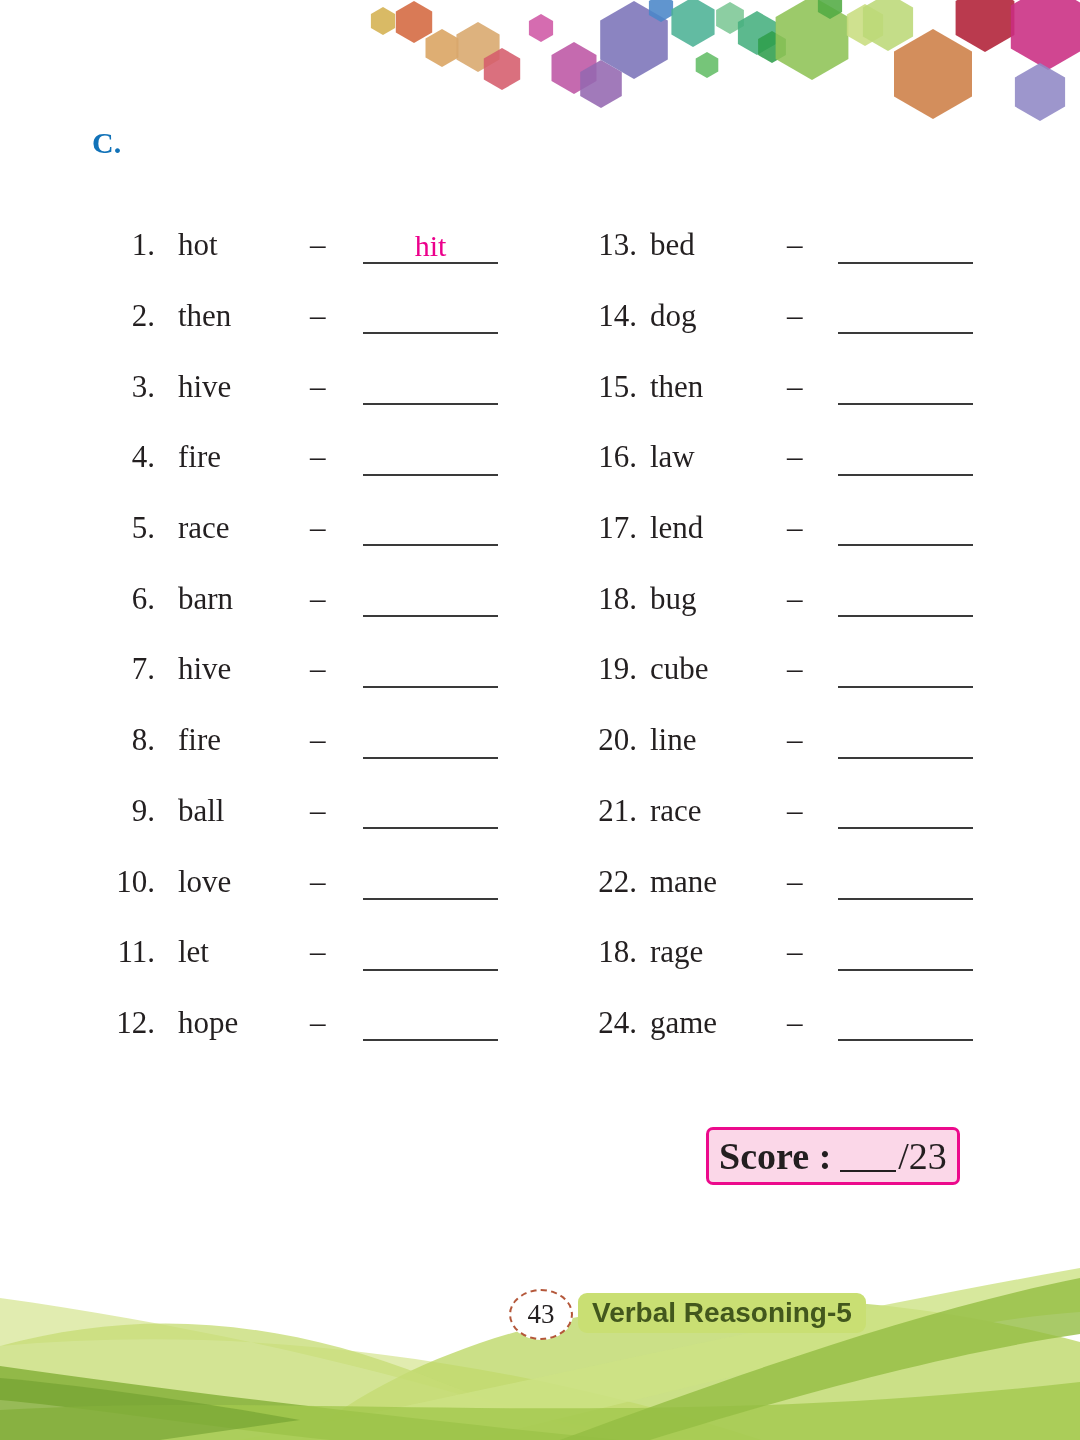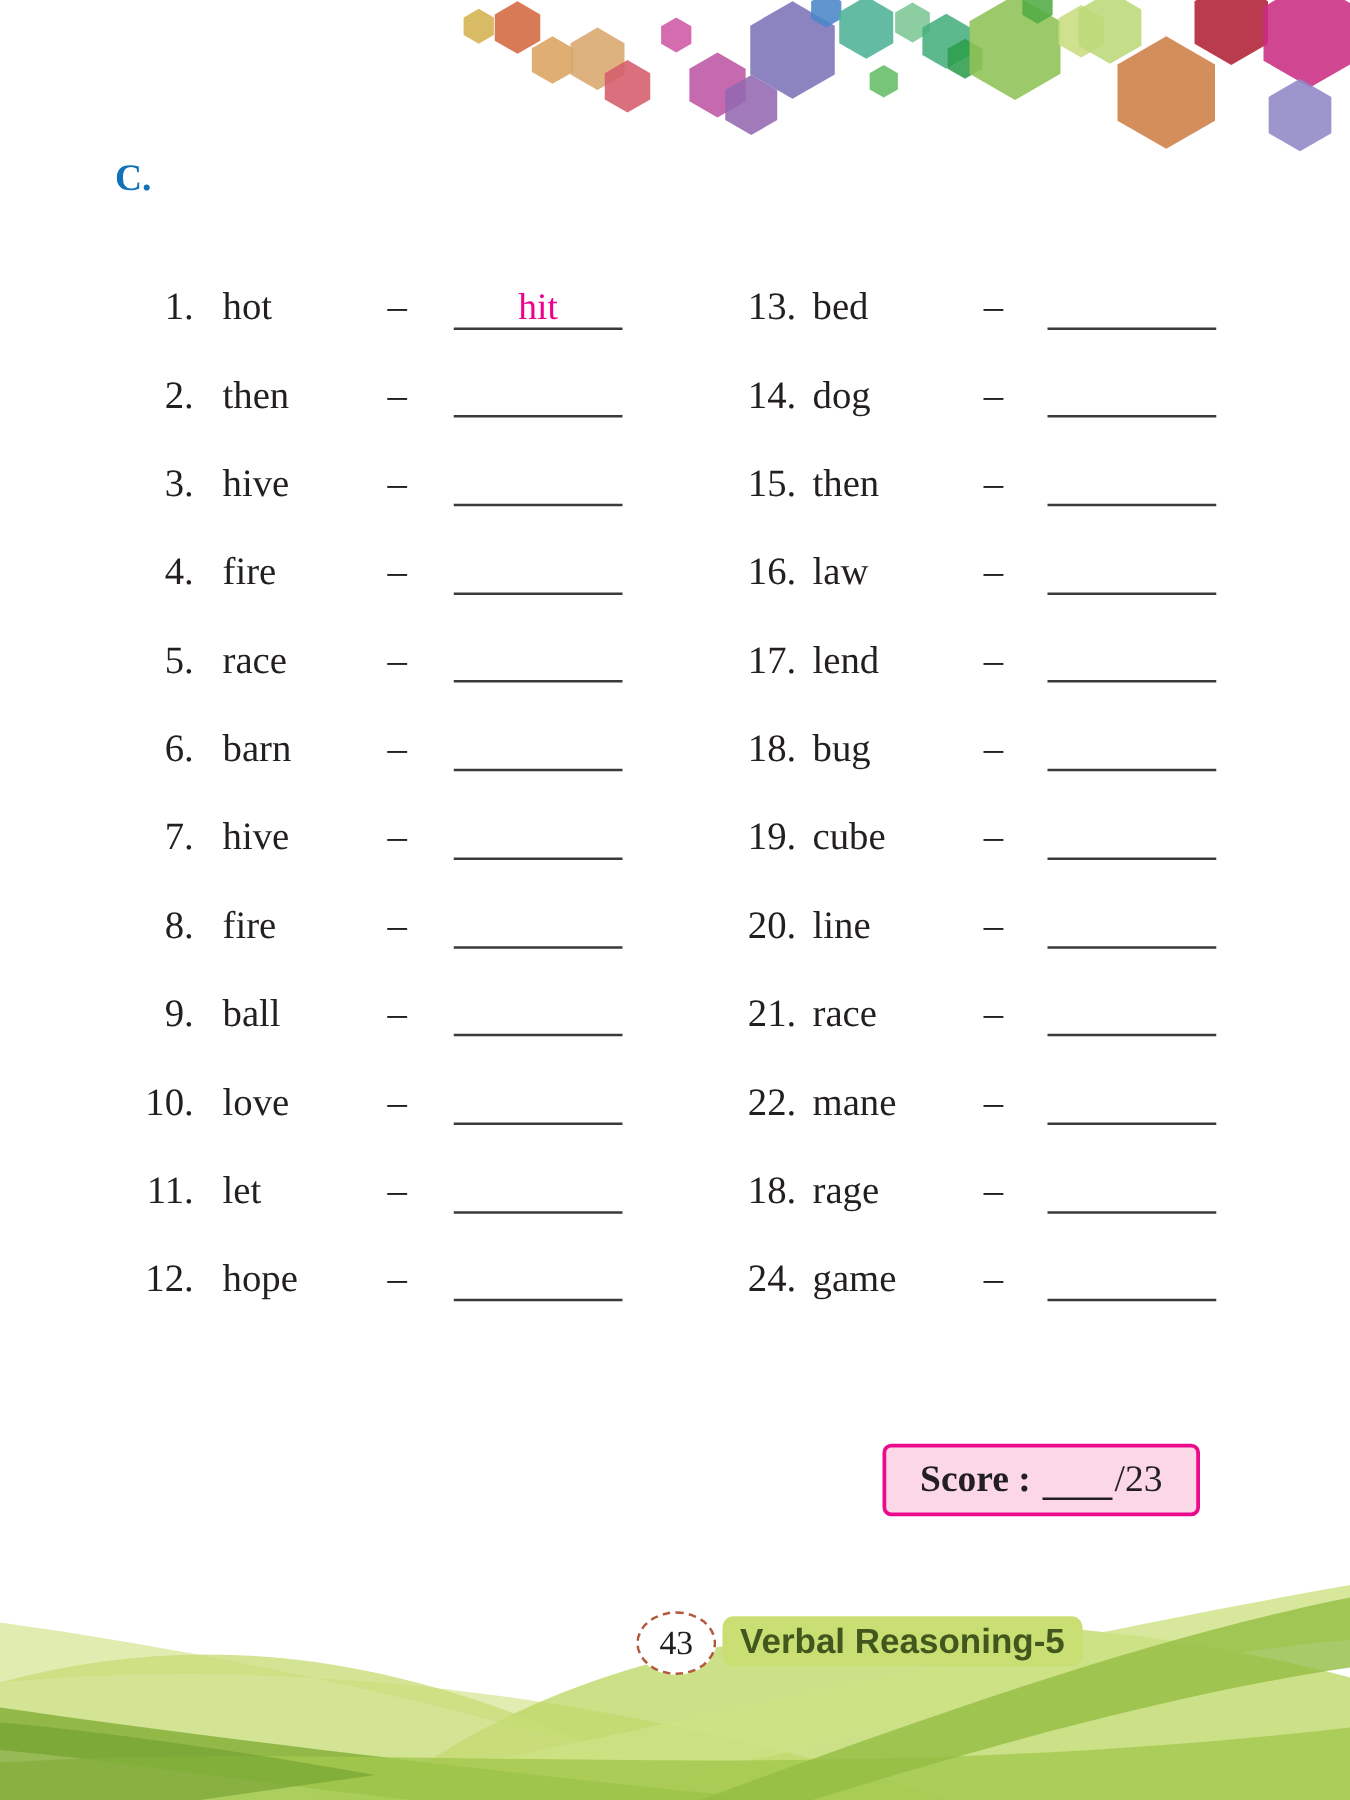--- a/index.html
+++ b/index.html
@@ -46,22 +46,21 @@
   .answer{
     position:static !important;height:auto !important;display:inline !important;
     color:#ec008c;font-size:30px;line-height:30px;padding-bottom:1px;
   }
   
   .score-box{
     position:absolute;left:706px;top:1127px;width:248px;height:52px;
     background:#fbd7e8;
     border:3.5px solid #ec0a8c;border-radius:7px;
     display:flex;align-items:center;justify-content:center;
-    font-size:30px;
-    margin-top:28px;
+    font-size:38px;
   }
   .score-label{font-weight:bold;}
   .score-blank{
     display:inline-block;width:56px;height:30px;
     border-bottom:2.5px solid #231f20;
     margin:0 2px 0 9px;
   }
   .score-total{font-weight:normal;text-align:center;}
   
   .page-num{

